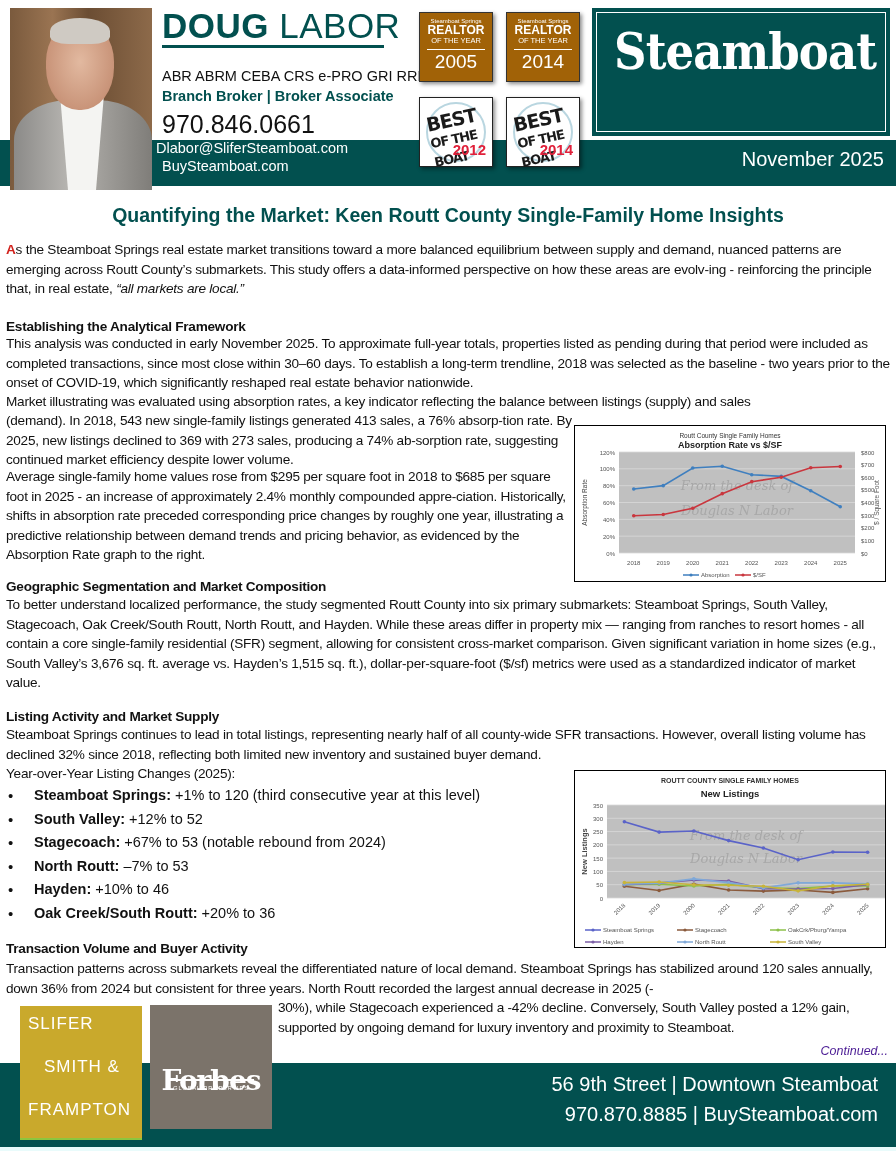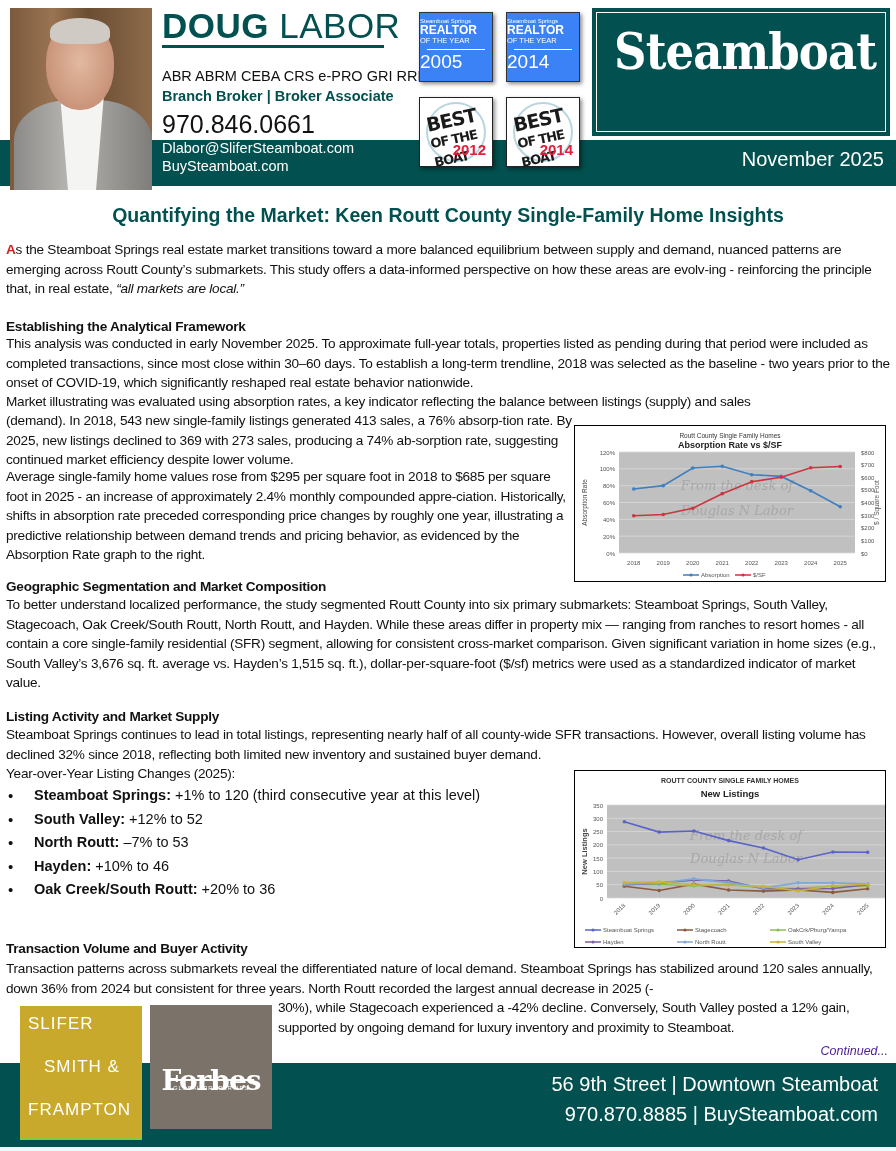--- a/index.html
+++ b/index.html
@@ -16,25 +16,25 @@
   .photo .jacket { position: absolute; left: 4px; top: 92px; width: 138px; height: 100px; border-radius: 40% 40% 0 0;
                    background: linear-gradient(90deg, #8b8a88, #b7b5b1 40%, #a4a29e 60%, #7f7d79); }
   .photo .shirt { position: absolute; left: 50px; top: 86px; width: 44px; height: 106px; background: #f4f4f2;
                   clip-path: polygon(0 0, 100% 0, 80% 100%, 20% 100%); }
   .name { position: absolute; left: 162px; top: 6px; font-size: 35px; color: #02504f; letter-spacing: 0.5px; line-height: 40px; }
   .name b { font-weight: 700; }
   .name-rule { position: absolute; left: 162px; top: 45px; width: 222px; height: 3px; background: #02504f; }
   .creds { position: absolute; left: 162px; top: 68px; font-size: 14.5px; color: #111; }
   .role { position: absolute; left: 162px; top: 88px; font-size: 14.5px; font-weight: 700; color: #02504f; }
   .phone { position: absolute; left: 162px; top: 110px; font-size: 25px; color: #111; }
-  .email { position: absolute; left: 162px; top: 140px; font-size: 14.5px; color: #fff; }
+  .email { position: absolute; left: 156px; top: 140px; font-size: 14.5px; color: #fff; }
   .web { position: absolute; left: 162px; top: 158px; font-size: 14.5px; color: #fff; }
 
   .badge { position: absolute; width: 74px; height: 70px; box-shadow: 2px 2px 4px rgba(0,0,0,0.45); }
-  .badge.gray { background: #3b82f6; border: 1px solid #333; color: #fff; }
+  .badge.gray { background: #a16207; border: 1px solid #333; color: #fff; text-align: center; }
   .badge.gray .t1 { font-size: 6px; margin-top: 5px; }
   .badge.gray .t2 { font-size: 12px; font-weight: 700; line-height: 12px; }
   .badge.gray .t3 { font-size: 7.5px; line-height: 10px; }
   .badge.gray .rule { width: 58px; height: 1px; background: #fff; margin: 3px auto 1px; }
   .badge.gray .t4 { font-size: 19px; line-height: 22px; }
   .badge.white { background: #fff; border: 1px solid #222; top: 97px; height: 70px; }
   .badge.white .ring { position: absolute; left: 6px; top: 4px; width: 60px; height: 60px; border-radius: 50%; border: 2px solid #b9d6e0; }
   .badge.white .best { position: absolute; left: 10px; top: 12px; font-size: 19px; font-weight: 900; color: #1a1a1a; line-height: 17px; transform: rotate(-12deg); font-family: "DejaVu Sans", sans-serif; letter-spacing: -1px; }
   .badge.white .year { position: absolute; right: 6px; bottom: 8px; font-size: 15px; color: #e0203a; font-weight: 700; }
 
@@ -204,20 +204,21 @@
 <div class="txt wide h2" style="top:577px;">Geographic Segmentation and Market Composition</div>
 <div class="txt wide" style="top:595px;">To better understand localized performance, the study segmented Routt County into six primary submarkets: Steamboat Springs, South Valley, Stagecoach, Oak Creek/South Routt, North Routt, and Hayden. While these areas differ in property mix — ranging from ranches to resort homes - all contain a core single-family residential (SFR) segment, allowing for consistent cross-market comparison. Given significant variation in home sizes (e.g., South Valley’s 3,676 sq. ft. average vs. Hayden’s 1,515 sq. ft.), dollar-per-square-foot ($/sf) metrics were used as a standardized indicator of market value.</div>
 
 <div class="txt wide h2" style="top:707px;">Listing Activity and Market Supply</div>
 <div class="txt wide" style="top:725px;">Steamboat Springs continues to lead in total listings, representing nearly half of all county-wide SFR transactions. However, overall listing volume has declined 32% since 2018, reflecting both limited new inventory and sustained buyer demand.</div>
 <div class="txt narrow" style="top:764px;">Year-over-Year Listing Changes (2025):</div>
 
 <ul class="bullets">
   <li><b>Steamboat Springs:</b><span> +1% to 120 (third consecutive year at this level)</span></li>
   <li><b>South Valley:</b><span> +12% to 52</span></li>
+  <li><b>Stagecoach:</b><span> +67% to 53 (notable rebound from 2024)</span></li>
   <li><b>North Routt:</b><span> –7% to 53</span></li>
   <li><b>Hayden:</b><span> +10% to 46</span></li>
   <li><b>Oak Creek/South Routt:</b><span> +20% to 36</span></li>
 </ul>
 
 <div class="chart-box" style="left:574px; top:770px; width:312px; height:178px;">
   <svg id="chart2" width="310" height="176">
       <text x="155" y="12" text-anchor="middle" font-size="7" fill="#333" font-family="Liberation Sans, sans-serif" font-weight="700">ROUTT COUNTY SINGLE FAMILY HOMES</text>
       <text x="155" y="26" text-anchor="middle" font-size="9.5" font-weight="700" fill="#222" font-family="Liberation Sans, sans-serif">New Listings</text>
       <rect x="32" y="34" width="278" height="93" fill="#c0c0c0"></rect>

